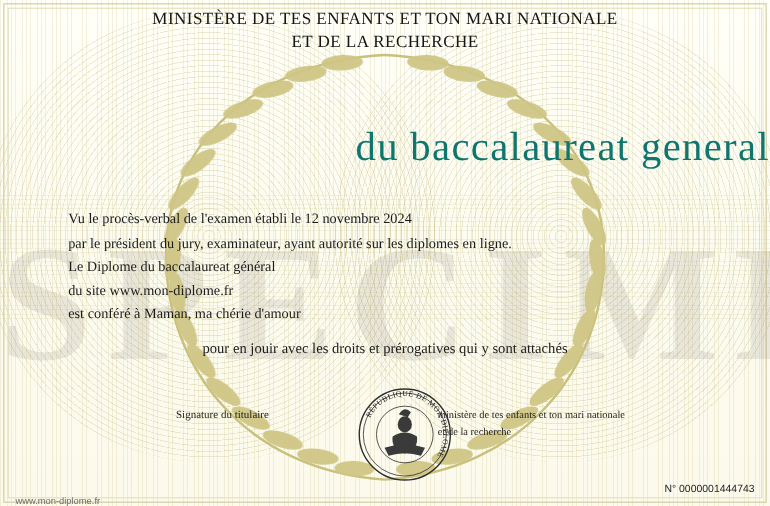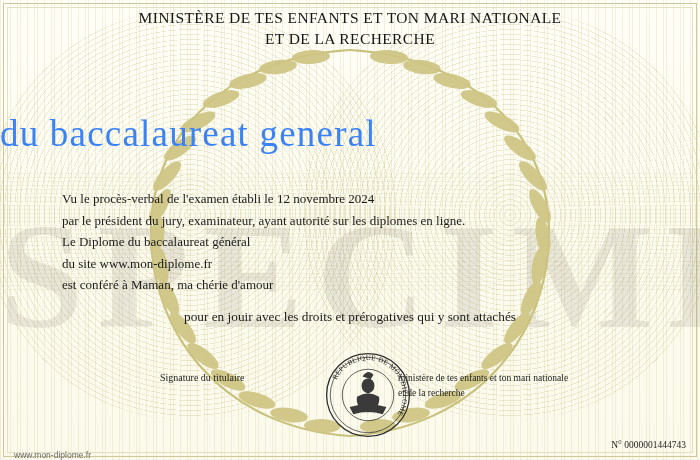--- a/index.html
+++ b/index.html
@@ -119,24 +119,24 @@
     left: 0; right: 0;
     text-align: center;
     font-size: 37px;
     letter-spacing: 1.5px;
     color: #131313;
   }
   .title-2 {
     position: absolute;
     top: 112px;
     left: 0; right: 0;
-    text-align: left;
+    text-align: right;
     font-size: 37px;
     letter-spacing: 1.2px;
-    color: #3b82f6;
+    color: #0f766e;
   }
 
   
   .body-block {
     position: absolute;
     top: 188px;
     left: 62px;
     right: 40px;
     font-size: 13px;
     line-height: 21.5px;
@@ -187,21 +187,21 @@
     font-size: 8.5px;
     color: #6d6d6d;
     font-family: "Liberation Sans", sans-serif;
   }
   .footer-right {
     position: absolute;
     right: 14px;
     bottom: 10px;
     font-size: 9.5px;
     color: #1d1d1d;
-    font-family: Liberation Serif, serif;
+    font-family: Liberation Sans, sans-serif;
   }
 </style>
 </head>
 <body>
 
 <div id="diploma">
 
   <div class="bg-base"></div>
   <div class="guilloche-oval oval-left"></div>
   <div class="guilloche-oval oval-right"></div>

